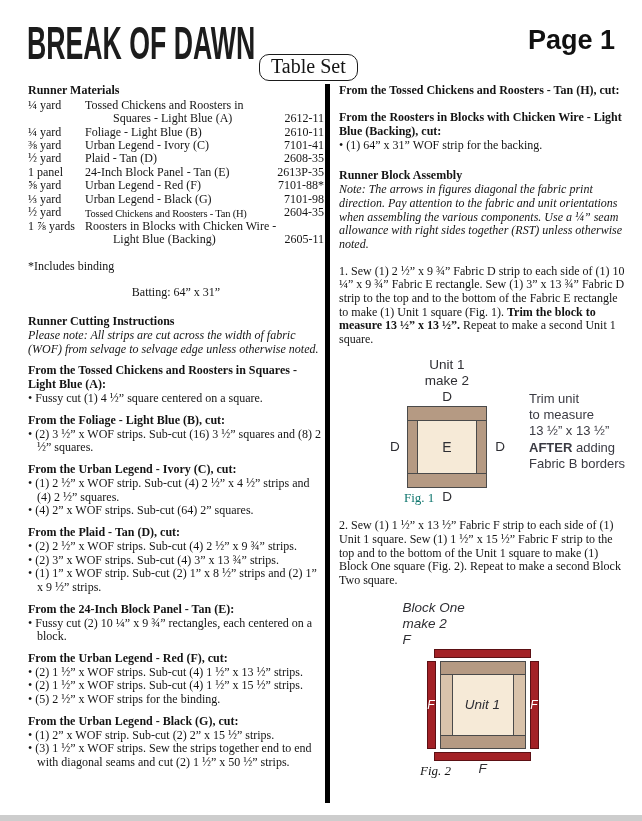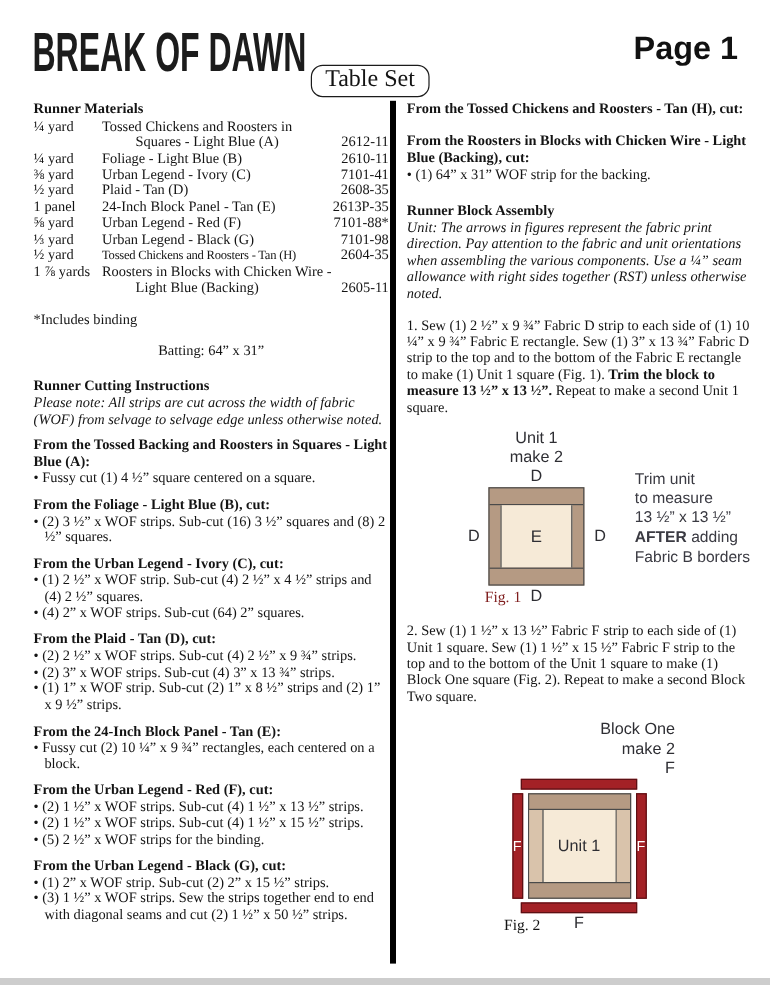--- a/index.html
+++ b/index.html
@@ -54,28 +54,28 @@
   .f1band.botb{border-top:1px solid #4a4a4a;}
   .f1mid{flex:1;display:flex;}
   .f1strip{width:9px;flex:none;}
   .f1center{flex:1;background:var(--cream);border-left:1px solid #4a4a4a;
     border-right:1px solid #4a4a4a;display:flex;align-items:center;justify-content:center;
     font-size:14px;color:#2e2e33;}
   .f1side{position:absolute;top:50%;transform:translateY(-50%);}
   .f1side.l{left:-17px;} .f1side.r{right:-18px;}
   .f1caprow{position:relative;width:80px;margin:1px auto 0;height:17px;}
   .f1cap{position:absolute;left:-3px;top:1px;font-family:"Liberation Serif",serif;
-         font-size:13px;color:#7f1d1d;}
+         font-size:13px;color:#0f766e;}
   .f1botlab{position:absolute;left:50%;transform:translateX(-50%);}
   .fignote{margin:34px 0 0 16px;font-family:"Liberation Sans",sans-serif;font-size:13px;
            line-height:1.26;color:#3a3a42;}
 
   
-  .fig2{margin:12px auto 16px;width:160px;text-align:right;
-        font-family:"Liberation Sans",sans-serif;font-size:13.5px;color:#2e2e33;line-height:1.2;}
+  .fig2{margin:12px auto 16px;width:160px;text-align:left;
+        font-family:"Liberation Sans",sans-serif;font-size:13.5px;color:#2e2e33;line-height:1.2;font-style:italic;}
   .f2top,.f2bot{width:97px;height:9px;margin:0 auto;background:var(--red);
         border:1px solid #5c1014;box-sizing:border-box;}
   .f2top{margin-top:1px;}
   .f2midrow{display:flex;justify-content:center;align-items:stretch;height:88px;margin-top:3px;}
   .f2v{width:9px;flex:none;background:var(--red);border:1px solid #5c1014;box-sizing:border-box;
        color:#fff;font-size:12px;display:flex;align-items:center;justify-content:center;}
   .f2box{width:86px;height:88px;margin:0 4px;box-sizing:border-box;border:1px solid #4a4a4a;
          background:var(--tan);display:flex;flex-direction:column;}
   .f2band{height:12px;flex:none;}
   .f2band.topb{border-bottom:1px solid #4a4a4a;}
@@ -171,21 +171,21 @@
       </p>
 
       <div class="cutblock">
         <h3 class="shead">Runner Cutting Instructions</h3>
         <p class="italicnote">Please note: All strips are cut across the width of fabric (WOF) from selvage to selvage edge unless otherwise noted.</p>
       </div>
 
       <div>
 
           <div class="section">
-            <h3 class="shead">From the Tossed Backing and Roosters in Squares - Light Blue (A):</h3>
+            <h3 class="shead">From the Tossed Chickens and Roosters in Squares - Light Blue (A):</h3>
             <div>
 
                 <p class="bullet">Fussy cut (1) 4 ½” square centered on a square.</p>
               </div>
           </div>
 
           <div class="section">
             <h3 class="shead">From the Foliage - Light Blue (B), cut:</h3>
             <div>
 
@@ -262,21 +262,21 @@
             <h3 class="shead">From the Roosters in Blocks with Chicken Wire - Light Blue (Backing), cut:</h3>
             <div>
 
                 <p class="bullet">(1) 64” x 31” WOF strip for the backing.</p>
               </div>
           </div>
         </div>
 
       <div class="cutblock" style="margin-top:17px;">
         <h3 class="shead">Runner Block Assembly</h3>
-        <p class="italicnote">Unit: The arrows in figures represent the fabric print direction. Pay attention to the fabric and unit orientations when assembling the various components. Use a ¼” seam allowance with right sides together (RST) unless otherwise noted.</p>
+        <p class="italicnote">Note: The arrows in figures diagonal the fabric print direction. Pay attention to the fabric and unit orientations when assembling the various components. Use a ¼” seam allowance with right sides together (RST) unless otherwise noted.</p>
       </div>
 
       <p class="step"><span>1.  Sew (1) 2 ½” x 9 ¾” Fabric D strip to each side of (1) 10 ¼” x 9 ¾” Fabric E rectangle. Sew (1) 3” x 13 ¾” Fabric D strip to the top and to the bottom of the Fabric E rectangle to make (1) Unit 1 square (Fig. 1). </span><b>Trim the block to measure 13 ½” x 13 ½”.</b><span> Repeat to make a second Unit 1 square.</span></p>
 
       <div class="fig1">
         <div class="f1col">
           <div>Unit 1</div>
           <div>make 2</div>
           <div>D</div>
           <div class="f1wrap">

